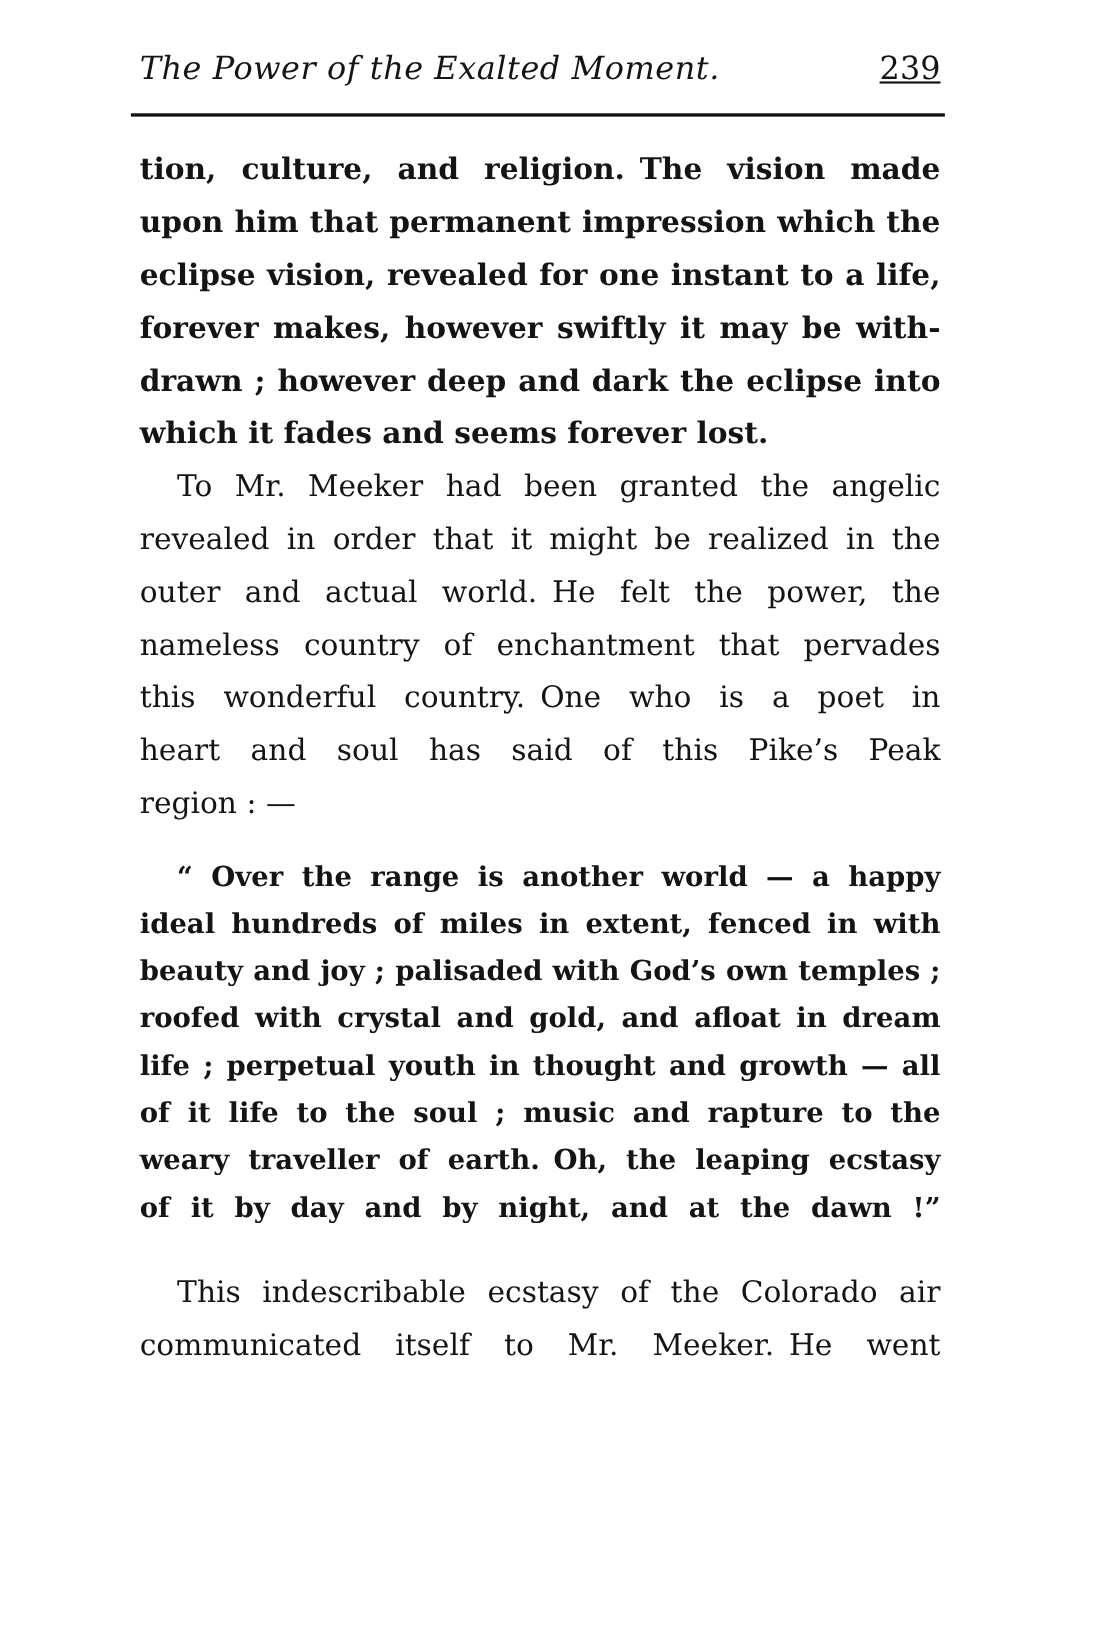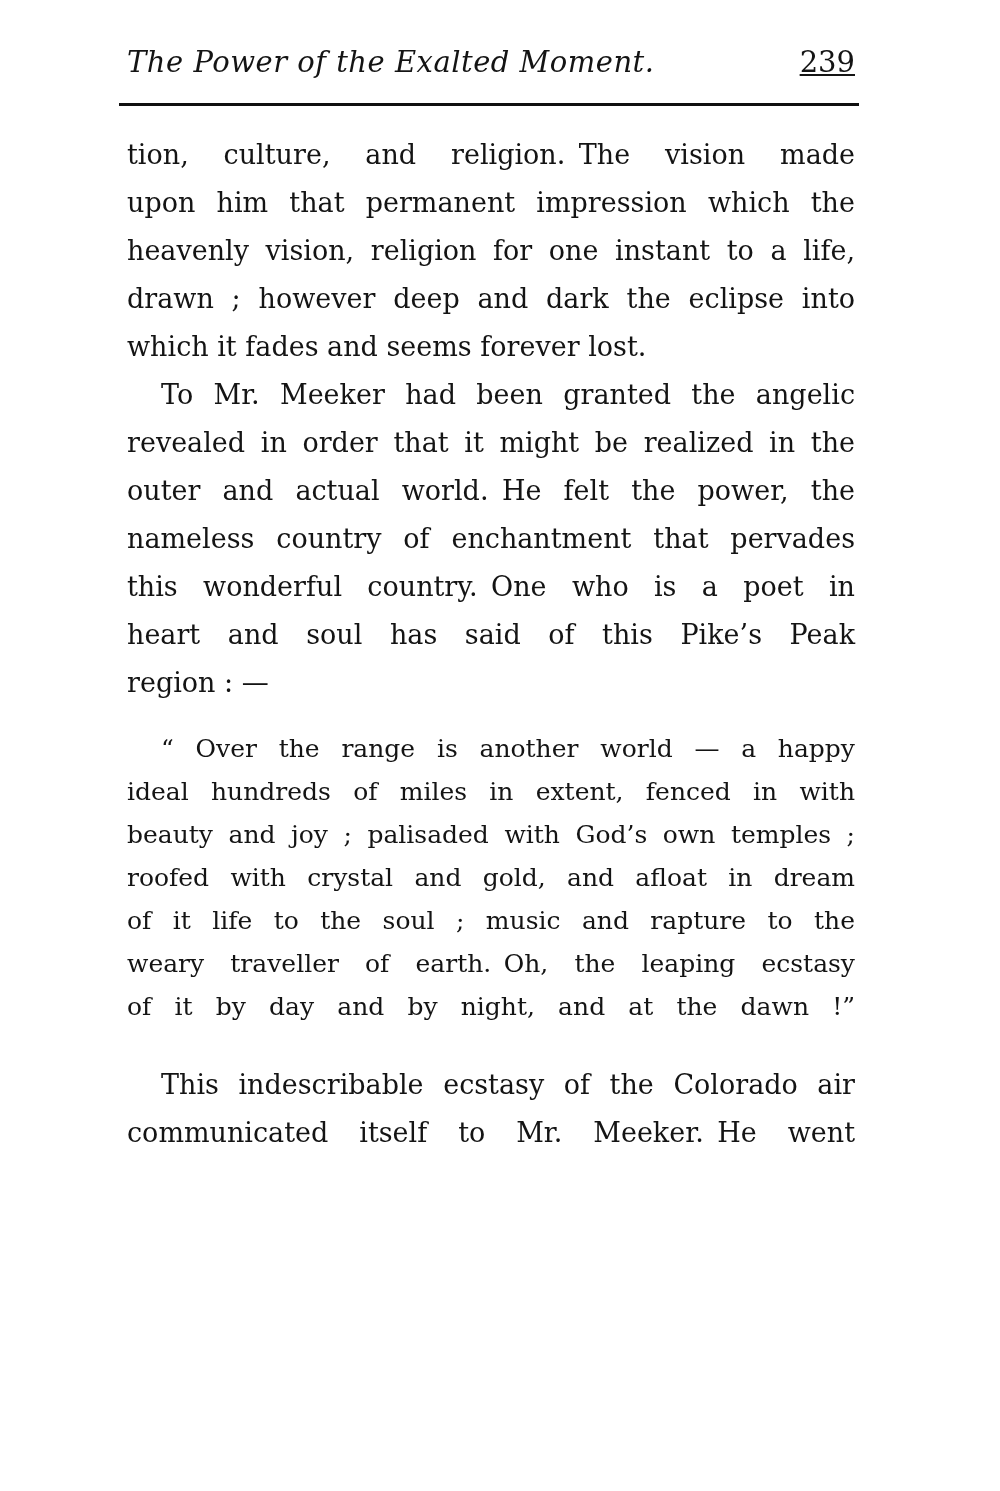--- a/index.html
+++ b/index.html
@@ -48,25 +48,26 @@
     margin-left: -8px;
     margin-right: -4px;
     height: 0;
     border: none;
     border-top: 3px solid #101010;
   }
   .para {
     font-size: 27px;
     line-height: 48px;
   }
-  .para.first { margin-top: 25px; }
+  .para.first { margin-top: 25px; font-weight: bold; }
   .para.quote {
     font-size: 25px;
     line-height: 43px;
     margin-top: 20px;
+    font-weight: bold;
   }
   .para.closing { margin-top: 33px; }
   .line {
     text-align: justify;
     text-align-last: justify;
   }
   .line.indent { text-indent: 34px; }
   .line.last { text-align-last: left; }
 </style>
 </head>
@@ -78,40 +79,42 @@
     <div class="running-head">
       <span class="title">The Power of the Exalted Moment.</span>
       <span class="page-number">239</span>
     </div>
 
     <hr class="head-rule">
 
     <div class="para first">
       <div class="line">tion, culture, and religion. The vision made</div>
       <div class="line">upon him that permanent impression which the</div>
-      <div class="line">heavenly vision, religion for one instant to a life,</div>
+      <div class="line">eclipse vision, revealed for one instant to a life,</div>
+      <div class="line">forever makes, however swiftly it may be with-</div>
       <div class="line">drawn ; however deep and dark the eclipse into</div>
       <div class="line last">which it fades and seems forever lost.</div>
     </div>
 
     <div class="para">
       <div class="line indent">To Mr. Meeker had been granted the angelic</div>
       <div class="line">revealed in order that it might be realized in the</div>
       <div class="line">outer and actual world. He felt the power, the</div>
       <div class="line">nameless country of enchantment that pervades</div>
       <div class="line">this wonderful country. One who is a poet in</div>
       <div class="line">heart and soul has said of this Pike’s Peak</div>
       <div class="line last">region : —</div>
     </div>
 
     <div class="para quote">
       <div class="line indent">“ Over the range is another world — a happy</div>
       <div class="line">ideal hundreds of miles in extent, fenced in with</div>
       <div class="line">beauty and joy ; palisaded with God’s own temples ;</div>
       <div class="line">roofed with crystal and gold, and afloat in dream</div>
+      <div class="line">life ; perpetual youth in thought and growth — all</div>
       <div class="line">of it life to the soul ; music and rapture to the</div>
       <div class="line">weary traveller of earth. Oh, the leaping ecstasy</div>
       <div class="line">of it by day and by night, and at the dawn !”</div>
     </div>
 
     <div class="para closing">
       <div class="line indent">This indescribable ecstasy of the Colorado air</div>
       <div class="line">communicated itself to Mr. Meeker. He went</div>
     </div>
 

